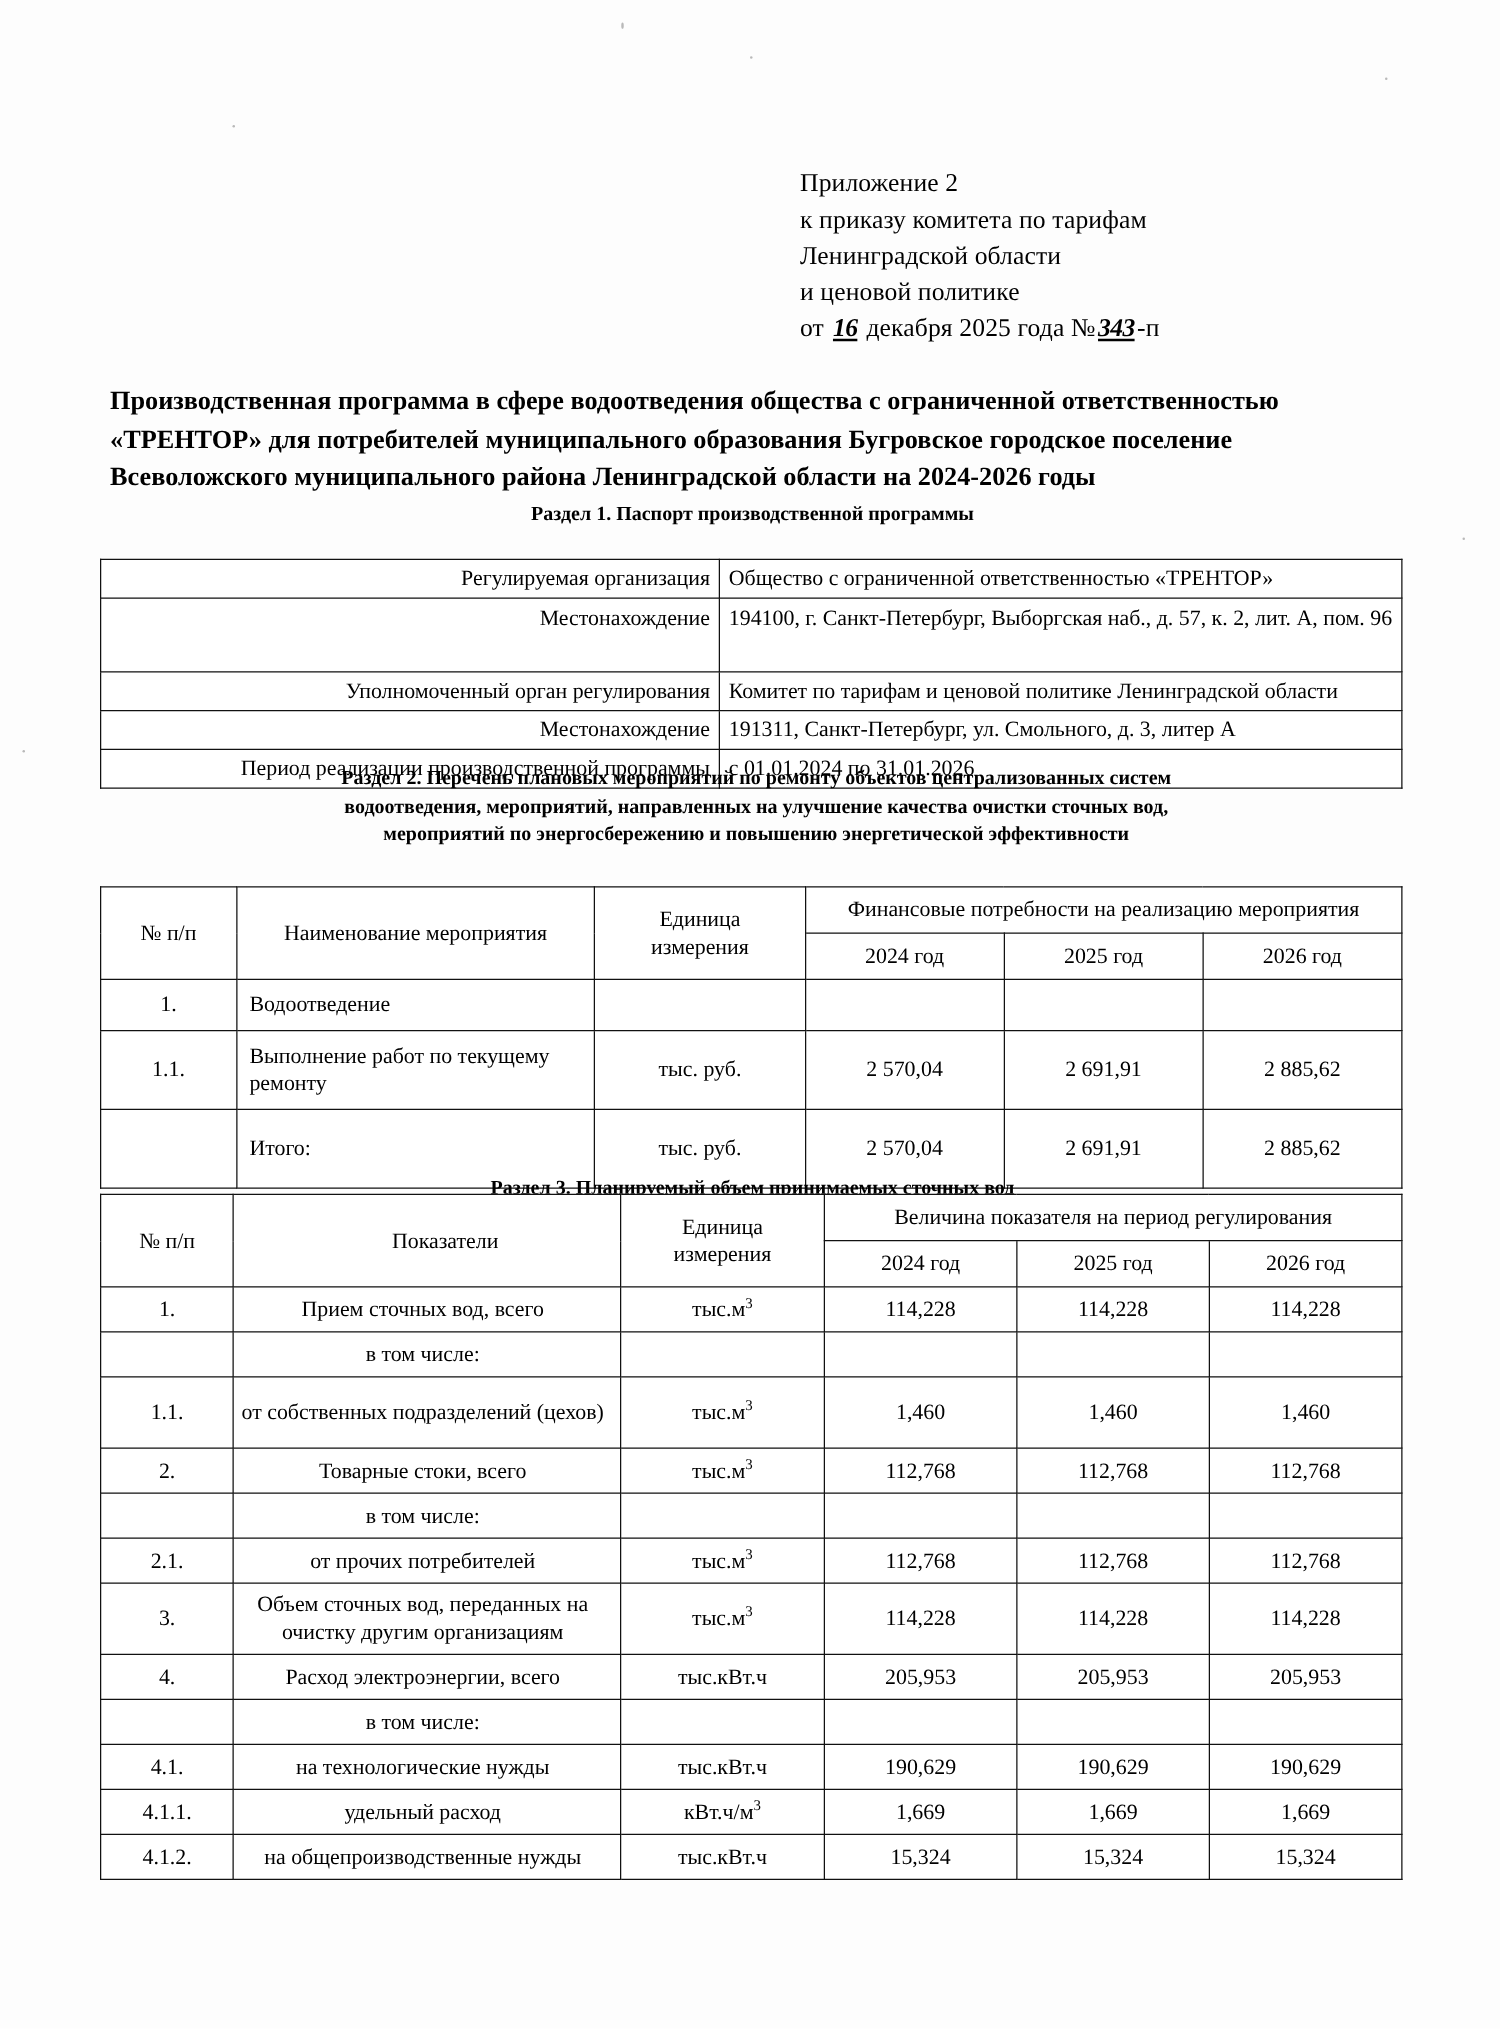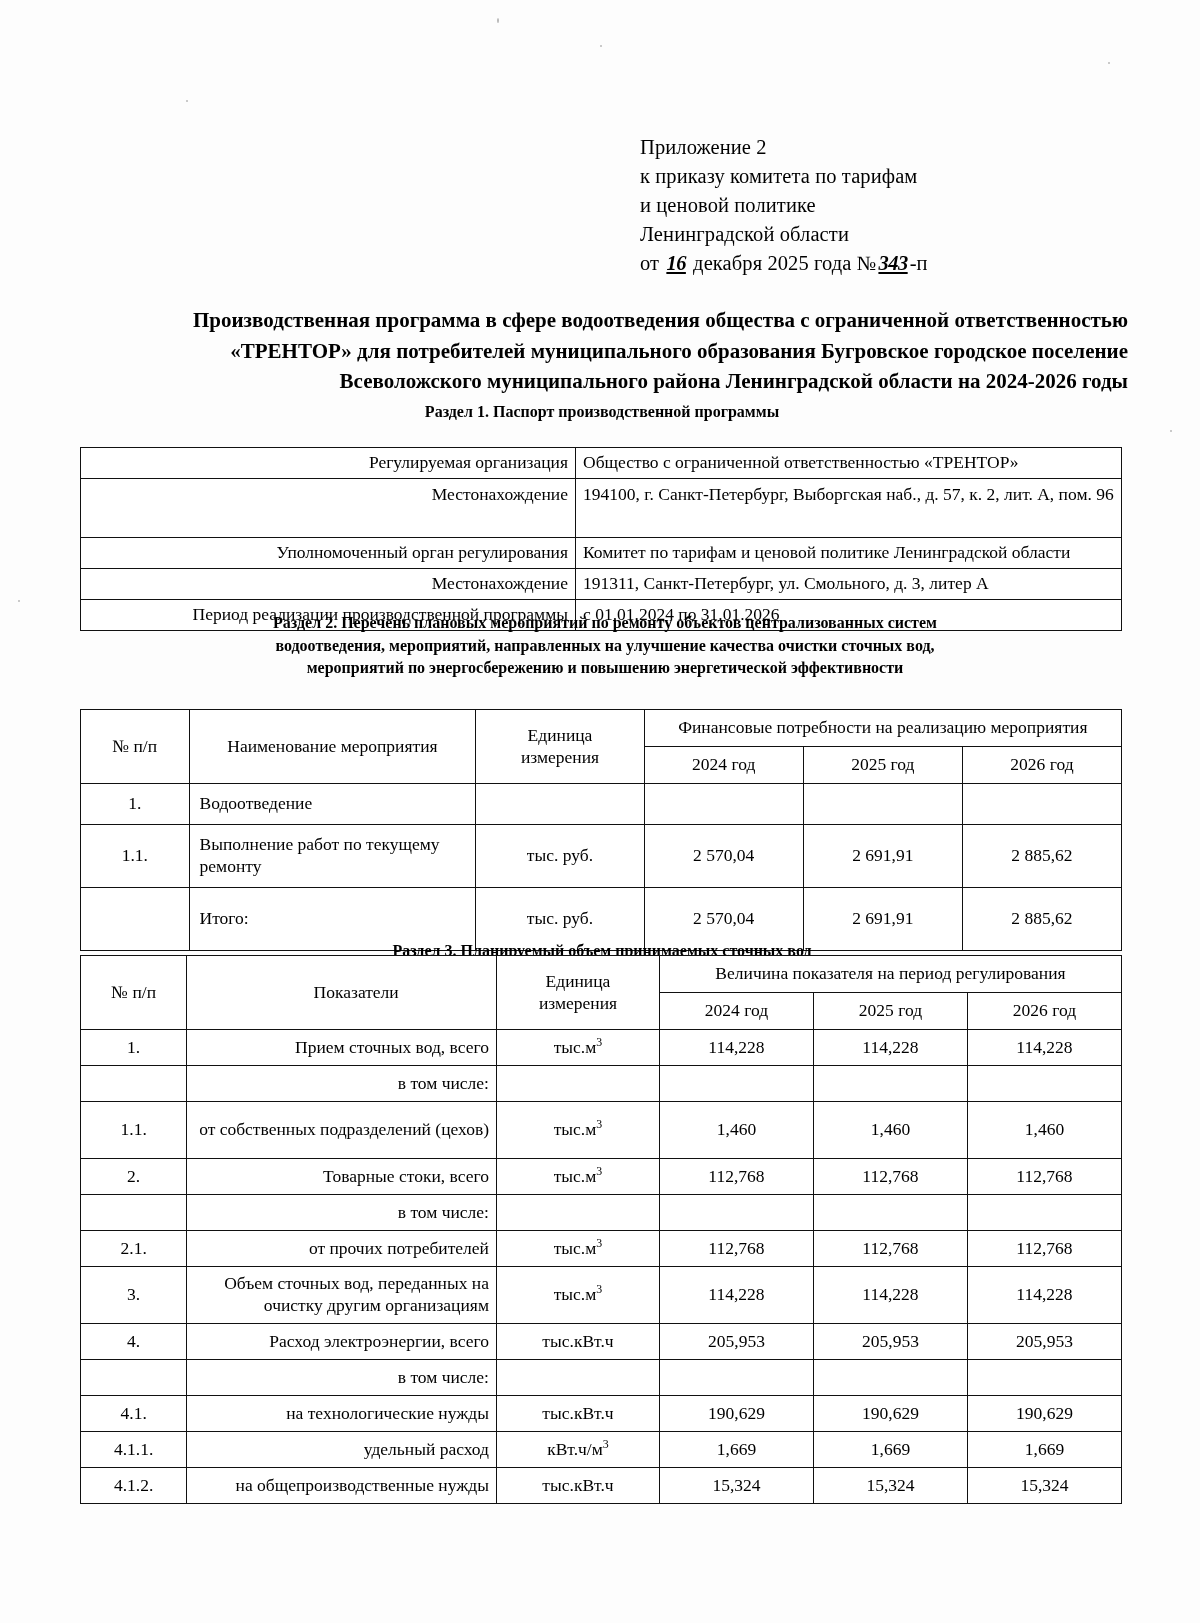--- a/index.html
+++ b/index.html
@@ -46,23 +46,23 @@
     font-weight: bold;
     text-decoration: underline;
     padding: 0 2px;
     letter-spacing: -0.5px;
   }
 
   
   .doc-title {
     position: absolute;
     top: 305px;
-    left: 68px;
+    left: 88px;
     width: 1060px;
-    text-align: right;
+    text-align: left;
     font-size: 21px;
     font-weight: bold;
     line-height: 1.46;
   }
 
   
   .section-heading {
     position: absolute;
     text-align: center;
     font-size: 16px;
@@ -107,21 +107,21 @@
   #table-measures .c-unit { width: 165px; }
   #table-measures .c-year { width: 159px; }
   #table-measures tr.h1 th { height: 30px; }
   #table-measures tr.h2 th { height: 30px; }
   #table-measures td { height: 34px; }
   #table-measures tr.two-line td { height: 56px; }
 
   
   #table-volumes { top: 955px; left: 80px; width: 1042px; }
   #table-volumes th, #table-volumes td { text-align: center; }
-  #table-volumes td.name { text-align: right; padding-left: 0; }
+  #table-volumes td.name { text-align: center; padding-left: 0; }
   #table-volumes .c-num { width: 104px; }
   #table-volumes .c-name { width: 296px; padding-left: 36px; }
   #table-volumes .c-unit { width: 165px; }
   #table-volumes .c-year { width: 159px; }
   #table-volumes tr.h1 th { height: 30px; }
   #table-volumes tr.h2 th { height: 30px; }
   #table-volumes td { height: 29px; }
   #table-volumes tr.two-line td { height: 50px; }
   sup { font-size: 0.68em; vertical-align: super; line-height: 0; }
 </style>
@@ -135,22 +135,22 @@
   <div class="speck" style="left:600px;top:45px;width:2px;height:2px;"></div>
   <div class="speck" style="left:1108px;top:62px;width:2px;height:2px;"></div>
   <div class="speck" style="left:18px;top:600px;width:2px;height:2px;"></div>
   <div class="speck" style="left:640px;top:880px;width:3px;height:2px;"></div>
   <div class="speck" style="left:433px;top:1186px;width:3px;height:2px;"></div>
   <div class="speck" style="left:1170px;top:430px;width:2px;height:2px;"></div>
 
   <div class="doc-header">
     <div class="line">Приложение 2</div>
     <div class="line">к приказу комитета по тарифам</div>
+    <div class="line">Ленинградской области</div>
     <div class="line">и ценовой политике</div>
-    <div class="line">Ленинградской области</div>
     <div class="line">
       <span>от</span>
       <span class="hand">16</span>
       <span>декабря 2025 года №</span><span class="hand">343</span><span>-п</span>
     </div>
   </div>
 
   <div class="doc-title">
     <div>Производственная программа в сфере водоотведения общества с ограниченной ответственностью</div>
     <div>«ТРЕНТОР» для потребителей муниципального образования Бугровское городское поселение</div>

